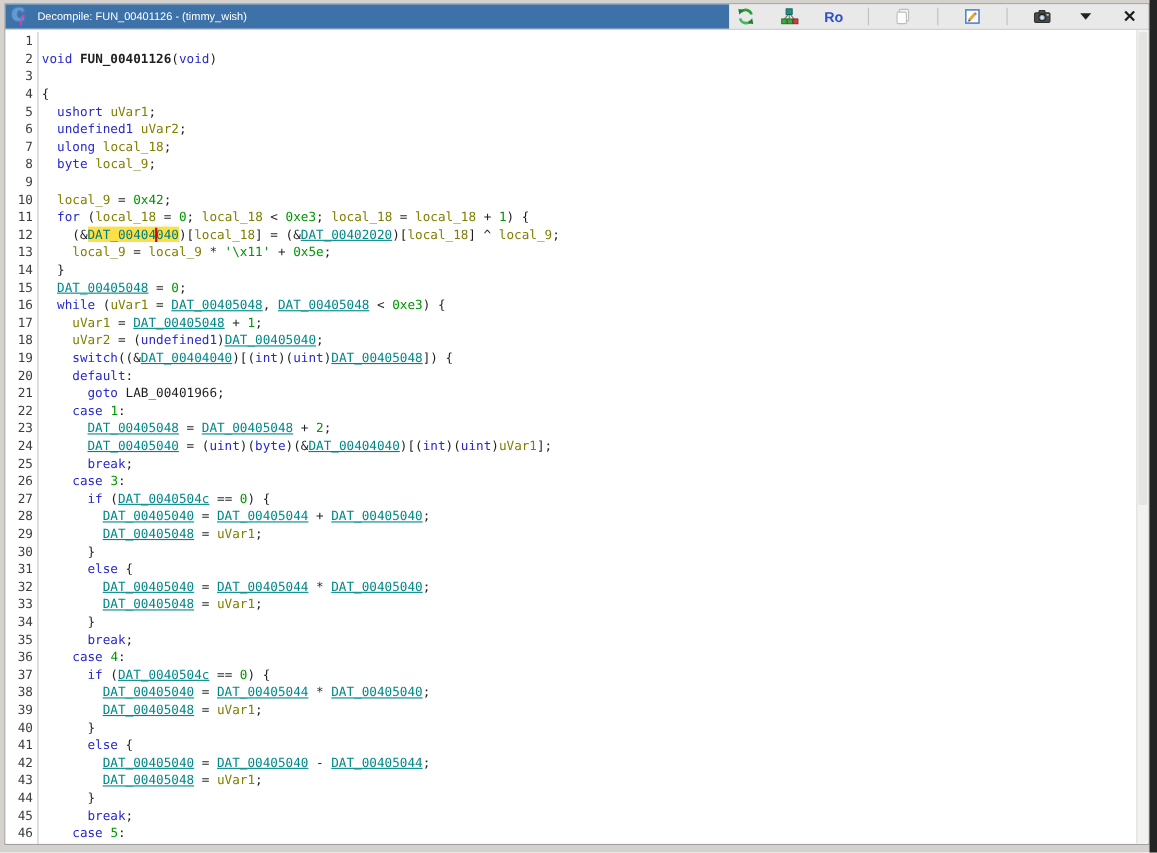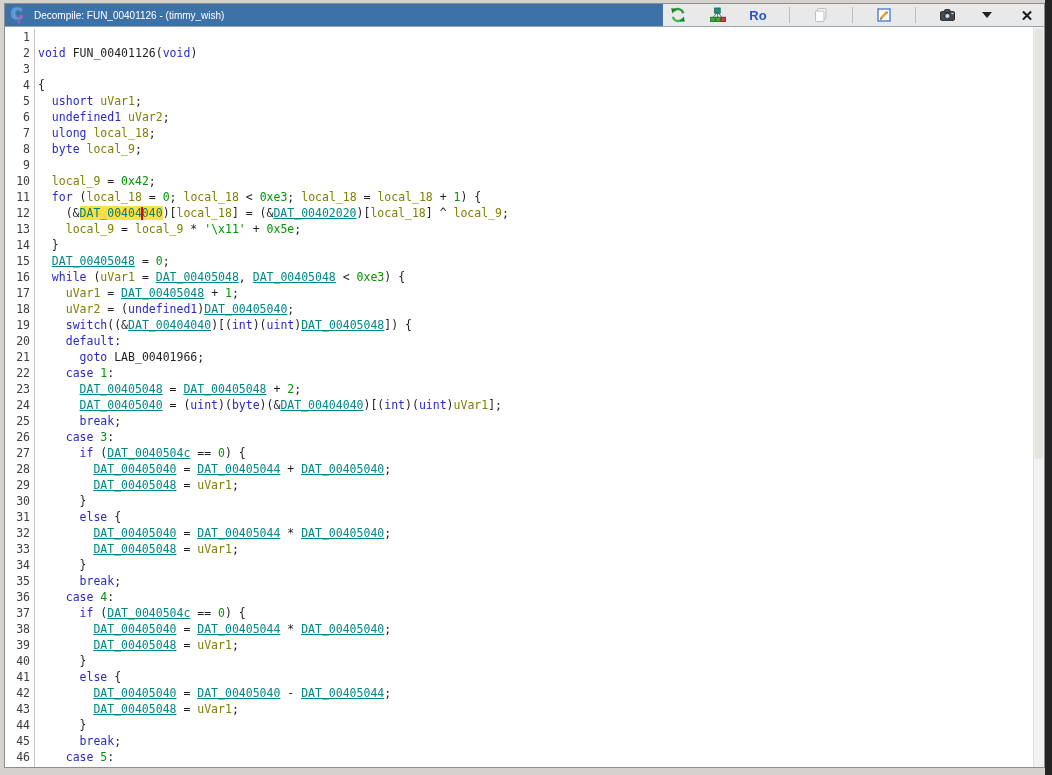--- a/index.html
+++ b/index.html
@@ -33,21 +33,21 @@
   .code{
     position:absolute;left:0;top:0;right:10px;padding-top:2px;
     font-family:"DejaVu Sans Mono","Liberation Mono",monospace;
     font-size:11.5px;line-height:16px;white-space:pre;
   }
   .line{display:flex;height:16px;}
   .ln{flex:none;width:25px;text-align:right;padding-right:4px;color:#3d3d3d;border-right:1px solid #c4c4c4;box-sizing:content-box;}
   .lc{padding-left:3px;}
   .pl{color:#1e1e1e;}
   .kw{color:#2828cc;}
-  .fn{color:#1f1f1f;}
+  .fn{color:#1f1f1f;font-weight:bold;}
   .lb{color:#1f1f1f;margin-top:17px;}
   .gl{color:#008888;text-decoration:underline;}
   .va{color:#7f7f00;}
   .co{color:#009600;}
   .glhl{color:#007d7d;background:#fde047;}
   .cursor{display:inline-block;width:2px;height:13px;margin:0 -1px;background:#e60000;vertical-align:text-top;position:relative;top:1px;}
   
   .vscroll{position:absolute;top:0;right:0;width:10px;bottom:0;background:#f2f2f0;border-left:1px solid #e0e0de;}
   .vthumb{position:absolute;top:2px;left:1px;right:1px;height:430px;background:#e4e4e1;border-radius:2px;}
 </style>

